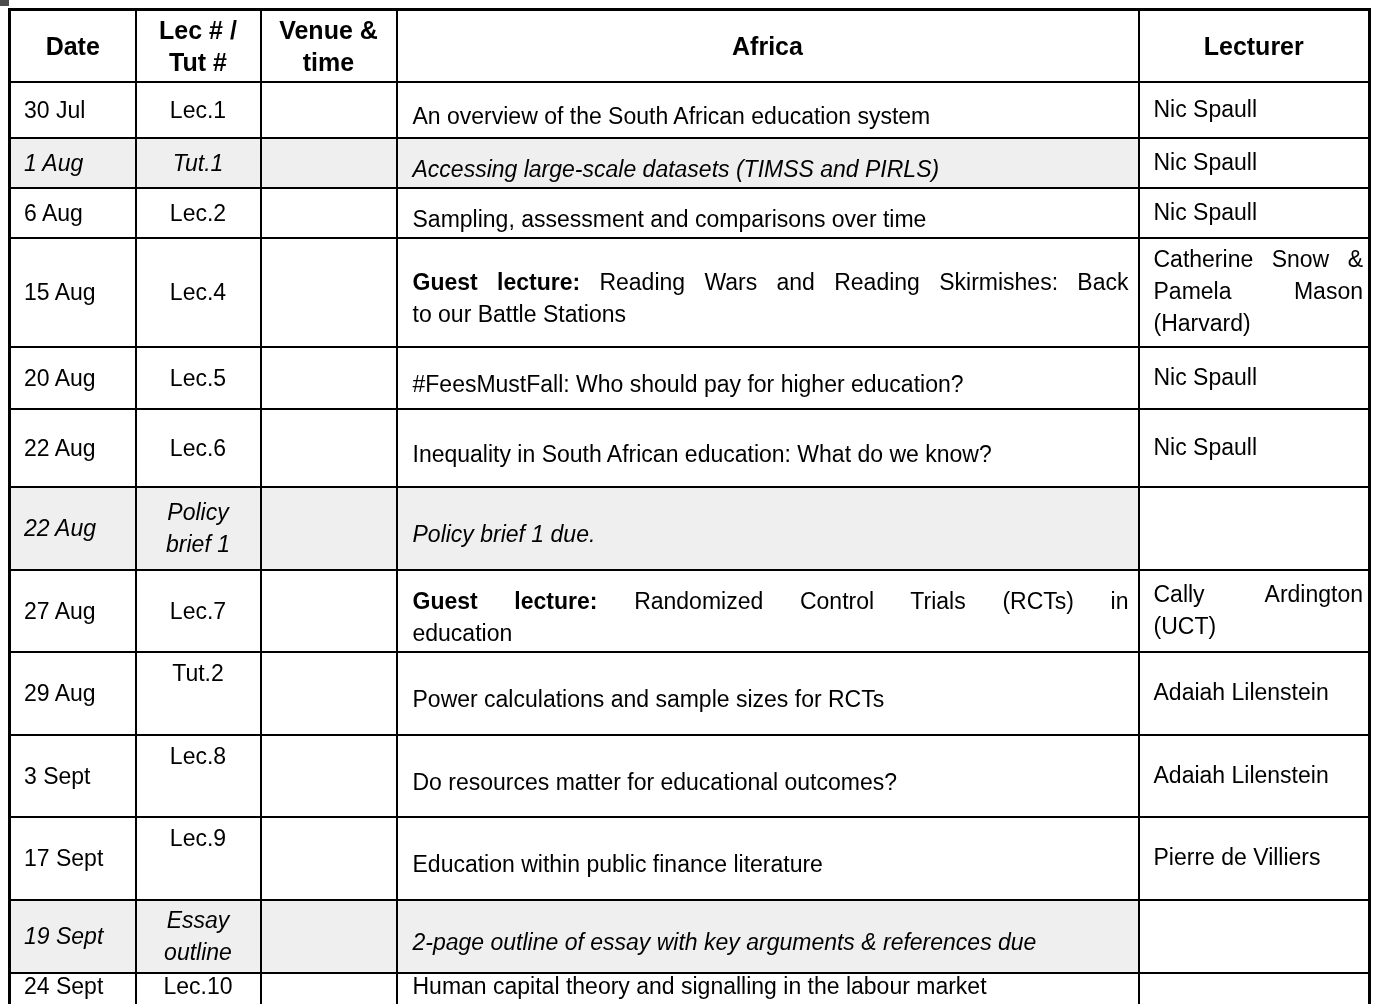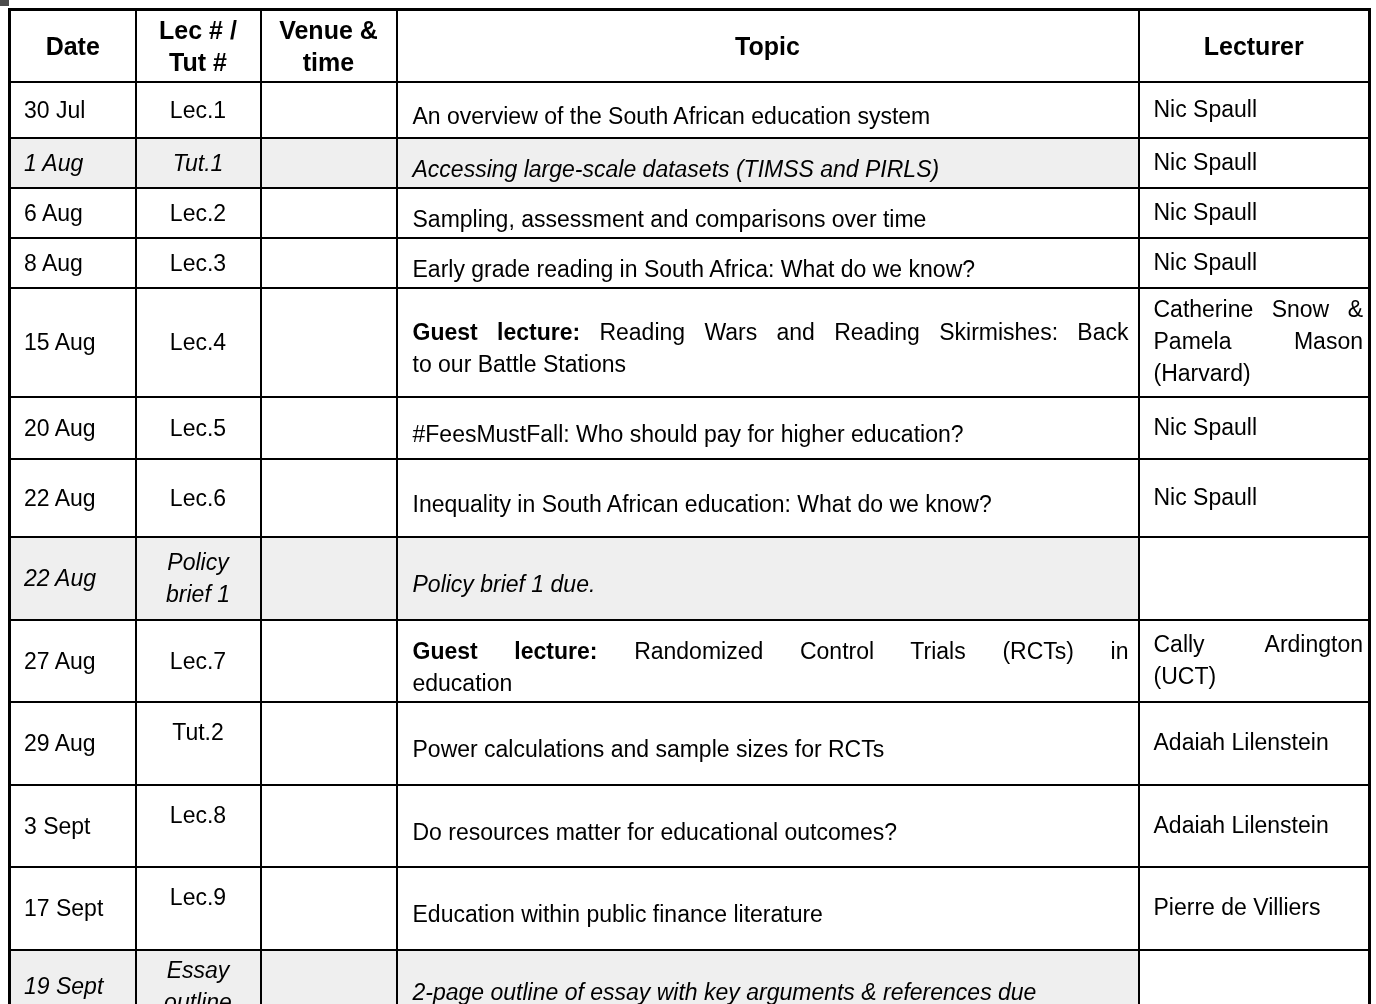--- a/index.html
+++ b/index.html
@@ -14,21 +14,21 @@
   .sched th{font-size:25px;font-weight:bold;text-align:center;vertical-align:middle;
     white-space:pre-line;line-height:32px;padding:2px 4px;}
   .sched td{vertical-align:middle;}
   td.c1{text-align:left;padding:2px 4px 2px 13px;}
   td.c2{text-align:center;padding:2px 6px;}
   td.c3{padding:2px;}
   td.c4{text-align:justify;padding:14px 9px 2px 15px;}
   td.c5{text-align:justify;padding:2px 5px 4px 14px;}
   tr.shaded td{background:#efefef;font-style:italic;}
   tr.shaded td.c5{background:#ffffff;font-style:normal;}
-  tr.vtop-lec td.c2{vertical-align:top;padding-top:13px;}
+  tr.vtop-lec td.c2{vertical-align:top;padding-top:4px;}
   tr.partial td{vertical-align:top;padding-top:0;line-height:24px;}
   .bold{font-weight:bold;}
   .jline{text-align:justify;text-align-last:justify;}
   .jlast{text-align:left;text-align-last:left;}
   .nowrap{white-space:nowrap;}
 </style>
 </head>
 <body>
 
 <div class="page">
@@ -43,21 +43,21 @@
         <col style="width:231px">
     </colgroup>
 
     <tbody>
         <tr style="height:72px">
       <th>Date</th>
       <th>Lec # /
 Tut #</th>
       <th>Venue &amp;
 time</th>
-      <th>Topic</th>
+      <th>Africa</th>
       <th>Lecturer</th>
     </tr>
 
     <tr style="height:56px">
       <td class="c1">30 Jul</td>
       <td class="c2">Lec.1</td>
       <td class="c3"></td>
       <td class="c4">An overview of the South African education system</td>
       <td class="c5">Nic Spaull</td>
     </tr>
@@ -71,27 +71,20 @@
     </tr>
 
     <tr style="height:33px">
       <td class="c1">6 Aug</td>
       <td class="c2">Lec.2</td>
       <td class="c3"></td>
       <td class="c4">Sampling, assessment and comparisons over time</td>
       <td class="c5">Nic Spaull</td>
     </tr>
 
-    <tr style="height:47px">
-      <td class="c1">8 Aug</td>
-      <td class="c2">Lec.3</td>
-      <td class="c3"></td>
-      <td class="c4">Early grade reading in South Africa: What do we know?</td>
-      <td class="c5">Nic Spaull</td>
-    </tr>
 
     <tr style="height:109px">
       <td class="c1">15 Aug</td>
       <td class="c2">Lec.4</td>
       <td class="c3"></td>
       <td class="c4">
         <div class="jline"><span class="bold">Guest lecture:</span><span> Reading Wars and Reading Skirmishes: Back</span></div>
         <div class="jlast">to our Battle Stations</div>
       </td>
       <td class="c5">

